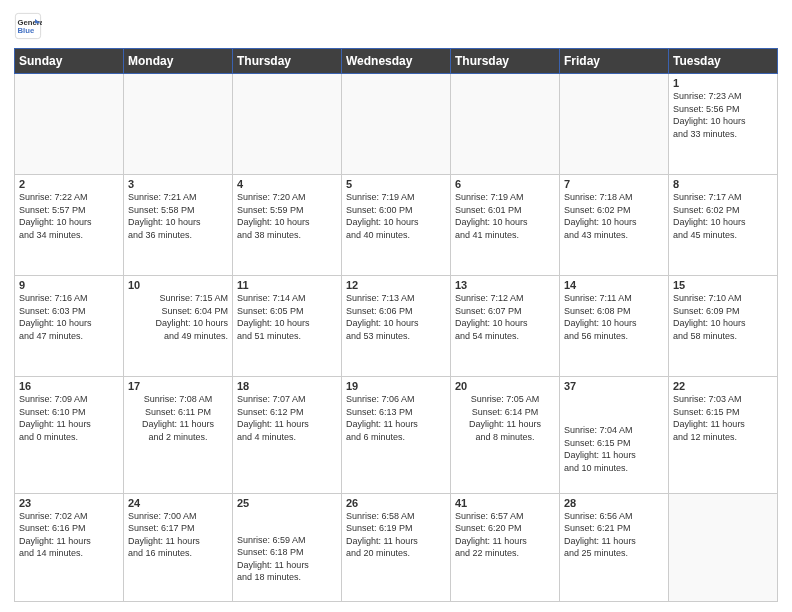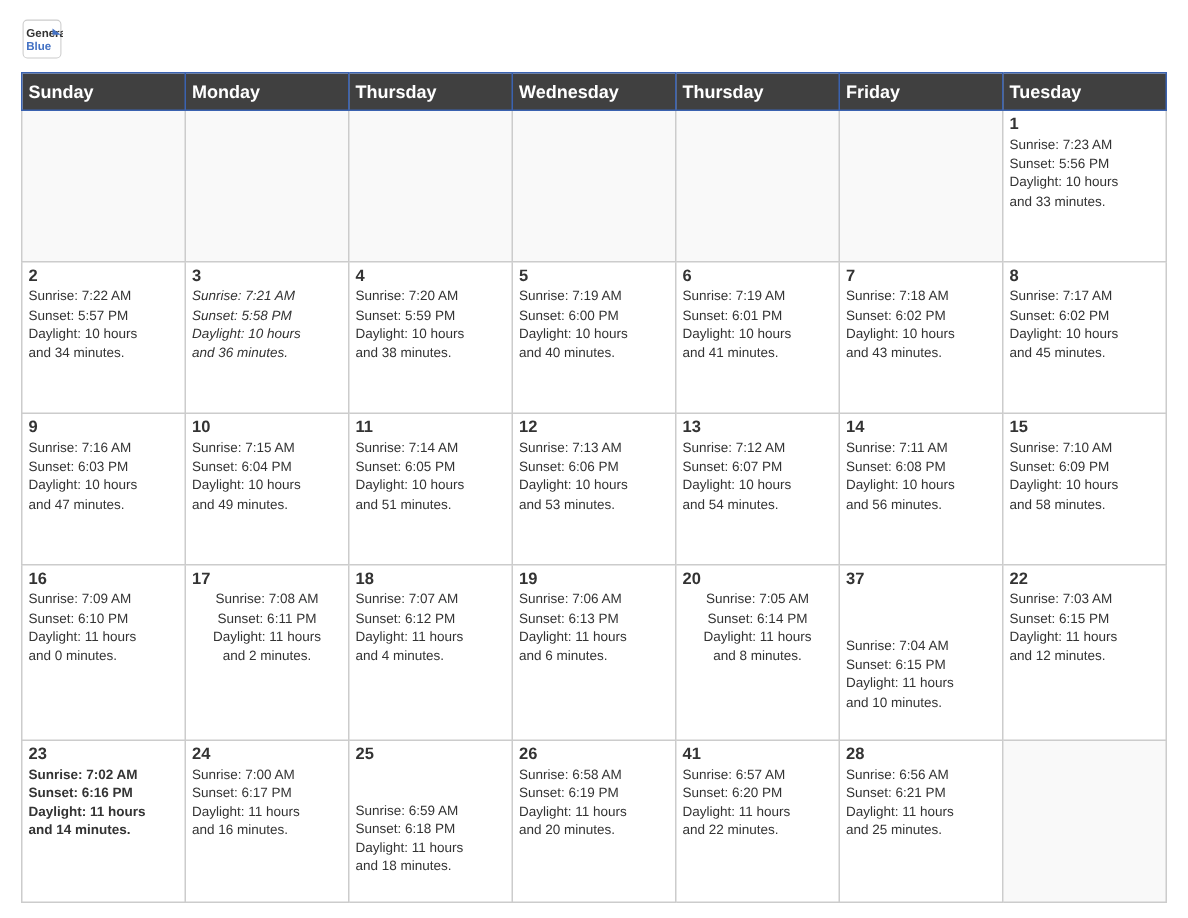--- a/index.html
+++ b/index.html
@@ -149,21 +149,21 @@
         <tr>
           <td>
             <span class="day-number">2</span>
             <div class="day-info" style="white-space: pre-line;">Sunrise: 7:22 AM
 Sunset: 5:57 PM
 Daylight: 10 hours
 and 34 minutes.</div>
           </td>
           <td>
             <span class="day-number">3</span>
-            <div class="day-info" style="white-space: pre-line; font-style: italic;">Sunrise: 7:21 AM
+            <div class="day-info" style="white-space: pre-line;">Sunrise: 7:21 AM
 Sunset: 5:58 PM
 Daylight: 10 hours
 and 36 minutes.</div>
           </td>
           <td>
             <span class="day-number">4</span>
             <div class="day-info" style="white-space: pre-line;">Sunrise: 7:20 AM
 Sunset: 5:59 PM
 Daylight: 10 hours
 and 38 minutes.</div>
@@ -200,21 +200,21 @@
         <tr>
           <td>
             <span class="day-number">9</span>
             <div class="day-info" style="white-space: pre-line;">Sunrise: 7:16 AM
 Sunset: 6:03 PM
 Daylight: 10 hours
 and 47 minutes.</div>
           </td>
           <td>
             <span class="day-number">10</span>
-            <div class="day-info" style="white-space: pre-line;">Sunrise: 7:15 AM
+            <div class="day-info" style="white-space: pre-line; text-align: right;">Sunrise: 7:15 AM
 Sunset: 6:04 PM
 Daylight: 10 hours
 and 49 minutes.</div>
           </td>
           <td>
             <span class="day-number">11</span>
             <div class="day-info" style="white-space: pre-line;">Sunrise: 7:14 AM
 Sunset: 6:05 PM
 Daylight: 10 hours
 and 51 minutes.</div>
@@ -295,21 +295,21 @@
             <span class="day-number">22</span>
             <div class="day-info" style="white-space: pre-line;">Sunrise: 7:03 AM
 Sunset: 6:15 PM
 Daylight: 11 hours
 and 12 minutes.</div>
           </td>
         </tr>
         <tr>
           <td>
             <span class="day-number">23</span>
-            <div class="day-info" style="white-space: pre-line; font-weight: bold;">Sunrise: 7:02 AM
+            <div class="day-info" style="white-space: pre-line;">Sunrise: 7:02 AM
 Sunset: 6:16 PM
 Daylight: 11 hours
 and 14 minutes.</div>
           </td>
           <td>
             <span class="day-number">24</span>
             <div class="day-info" style="white-space: pre-line;">Sunrise: 7:00 AM
 Sunset: 6:17 PM
 Daylight: 11 hours
 and 16 minutes.</div>

